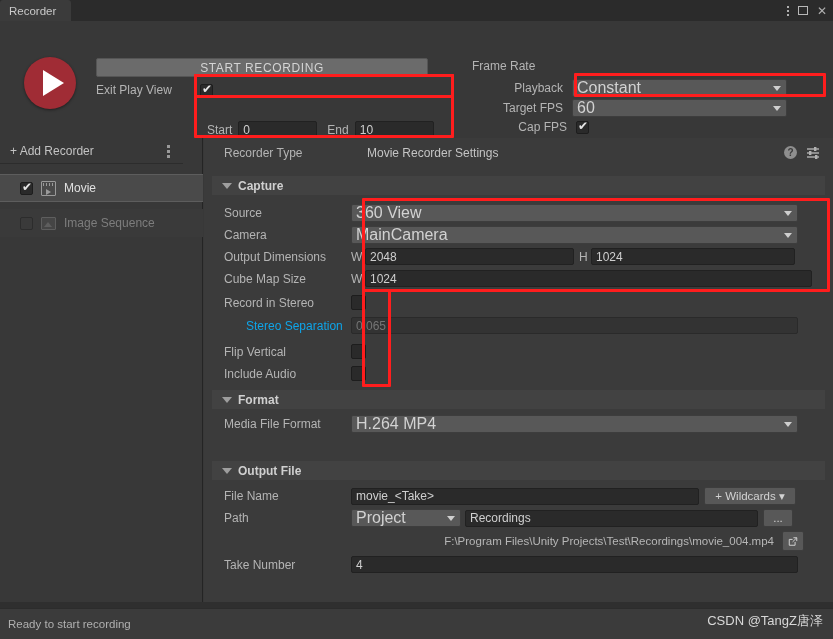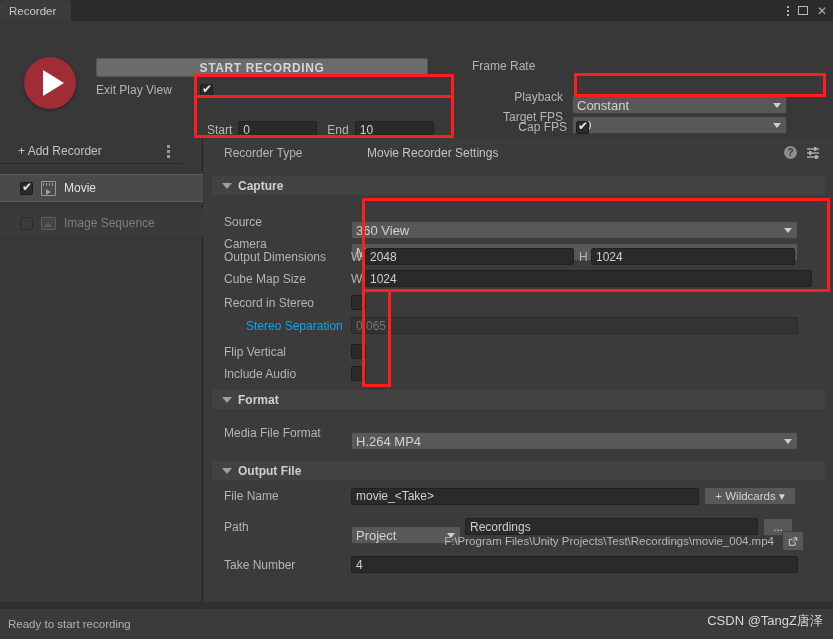--- a/index.html
+++ b/index.html
@@ -54,21 +54,20 @@
     border-bottom: 13px solid transparent;
   }
 
   .startrec {
     position: absolute; left: 96px; top: 37px; width: 332px; height: 19px;
     background: #6b6b6b;
     border: 1px solid #555; border-radius: 2px;
     color: #d4d4d4; font-size: 12px;
     display: flex; align-items: center; justify-content: center;
     letter-spacing: .6px;
-    font-weight: bold;
   }
 
   .lbl { color: #b4b4b4; font-size: 12px; white-space: nowrap; }
   .lbl.dim { color: #7d7d7d; }
 
   .row-exit { position: absolute; left: 96px; top: 61px; height: 16px; display: flex; align-items: center; }
   .row-mode { position: absolute; left: 96px; top: 81px; height: 17px; display: flex; align-items: center; }
 
   .chk {
     width: 13px; height: 13px; background: #2a2a2a;
@@ -78,23 +77,22 @@
   .chk.on::after {
     content: "✔"; position: absolute; left: 1px; top: -3px;
     font-size: 12px; color: #e6e6e6; line-height: 14px;
   }
   .chk.disabled { background: #3a3a3a; border-color: #2c2c2c; }
 
   
   .dd {
     background: #585858; border: 1px solid #3d3d3d; border-radius: 2px;
     height: 18px; display: flex; align-items: center;
-    padding: 0 4px; color: #d2d2d2; font-size: 13px;
+    padding: 0 4px; color: #d2d2d2; font-size: 16px;
     position: relative;
-    margin-top: 17px;
   }
   .dd .arrow {
     position: absolute; right: 5px; top: 50%; margin-top: -2px;
     width: 0; height: 0;
     border-left: 4px solid transparent; border-right: 4px solid transparent;
     border-top: 5px solid #cfcfcf;
   }
   
   .tf {
     background: #2a2a2a; border: 1px solid #212121; border-radius: 2px;
@@ -114,21 +112,21 @@
     pointer-events: none;
   }
 
   
   .sidebar {
     position: absolute; left: 0; top: 138px; width: 203px; height: 470px;
     background: #383838; border-right: 1px solid #242424;
   }
   .addrec {
     position: absolute; left: 0; top: 0; width: 183px; height: 26px;
-    display: flex; align-items: center; padding-left: 18px;
+    display: flex; align-items: center; padding-left: 10px;
     color: #c3c3c3; font-size: 12px;
     border-bottom: 1px solid #2c2c2c;
   }
   .addrec .kebab2 { position: absolute; right: 13px; top: 7px; display: flex; flex-direction: column; gap: 2px; }
   .addrec .kebab2 i { width: 3px; height: 3px; background: #9a9a9a; }
 
   .rec-item {
     position: absolute; left: 0; width: 203px; height: 28px;
     display: flex; align-items: center; padding-left: 20px; gap: 8px;
   }

